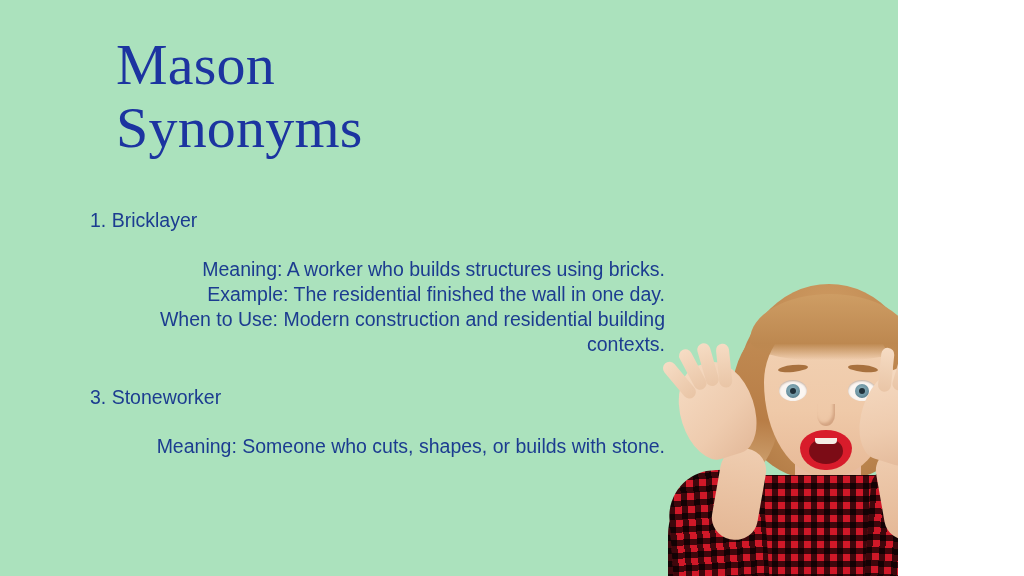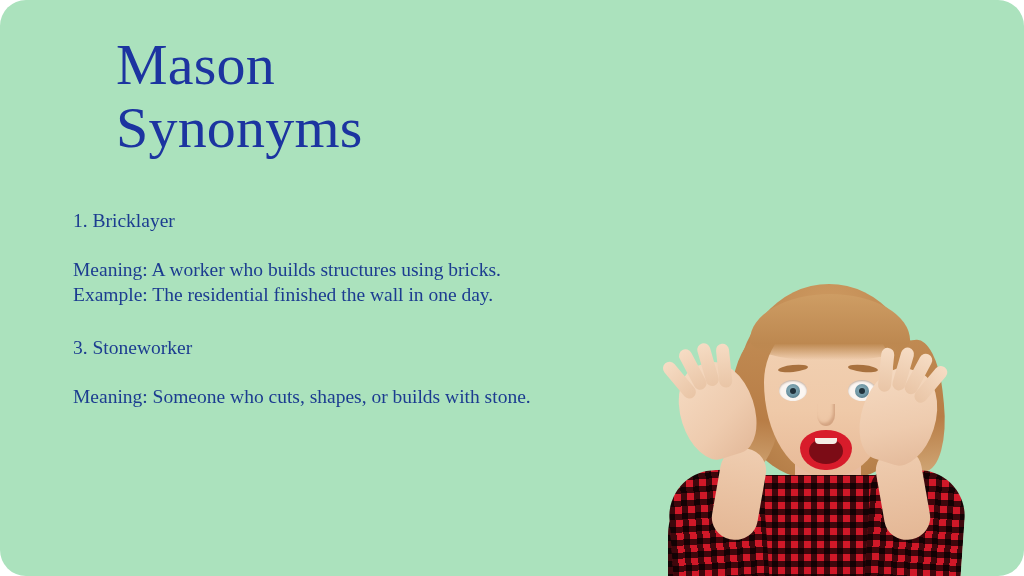--- a/index.html
+++ b/index.html
@@ -9,25 +9,24 @@
   }
   body {
     width: 1024px;
     height: 576px;
     overflow: hidden;
     font-family: "Liberation Serif", "DejaVu Serif", serif;
   }
 
   #slide {
     position: relative;
-    width: 1024px;
+    width: 898px;
     height: 576px;
     background: #ABE2BD;
     overflow: hidden;
-    border-radius: 26px;
   }
 
   
   #title-block {
     position: absolute;
     left: 116px;
     top: 34px;
     width: 560px;
     line-height: 1.08;
   }
@@ -37,37 +36,38 @@
     font-size: 58px;
     font-weight: 400;
     color: #1C34A0;
     letter-spacing: 0.2px;
     white-space: nowrap;
   }
 
   
   #body-block {
     position: absolute;
-    left: 73px;
+    left: 90px;
     top: 208px;
     width: 575px;
     color: #1C3C90;
-    font-family: Liberation Serif, serif;
+    font-family: Liberation Sans, sans-serif;
     font-size: 19.5px;
     line-height: 25px;
   }
   .entry-heading {
     font-size: 19.5px;
     line-height: 25px;
     color: #1C3C90;
   }
   .para {
     font-size: 19.5px;
     line-height: 25px;
     color: #1C3C90;
+    text-align: right;
   }
   .gap-sm { height: 24px; }
   .gap-md { height: 28px; }
 
   
   #photo {
     position: absolute;
     left: 650px;
     top: 270px;
     width: 374px;
@@ -288,20 +288,21 @@
     <span class="title-line">Mason</span>
     <span class="title-line">Synonyms</span>
   </div>
 
   <div id="body-block">
 
     <div class="entry-heading">1. Bricklayer</div>
     <div class="gap-sm"></div>
     <div class="para">Meaning: A worker who builds structures using bricks.</div>
     <div class="para">Example: The residential finished the wall in one day.</div>
+    <div class="para">When to Use: Modern construction and residential building contexts.</div>
 
     <div class="gap-md"></div>
 
     <div class="entry-heading">3. Stoneworker</div>
     <div class="gap-sm"></div>
     <div class="para">Meaning: Someone who cuts, shapes, or builds with stone.</div>
 
   </div>
 
   <div id="photo">

